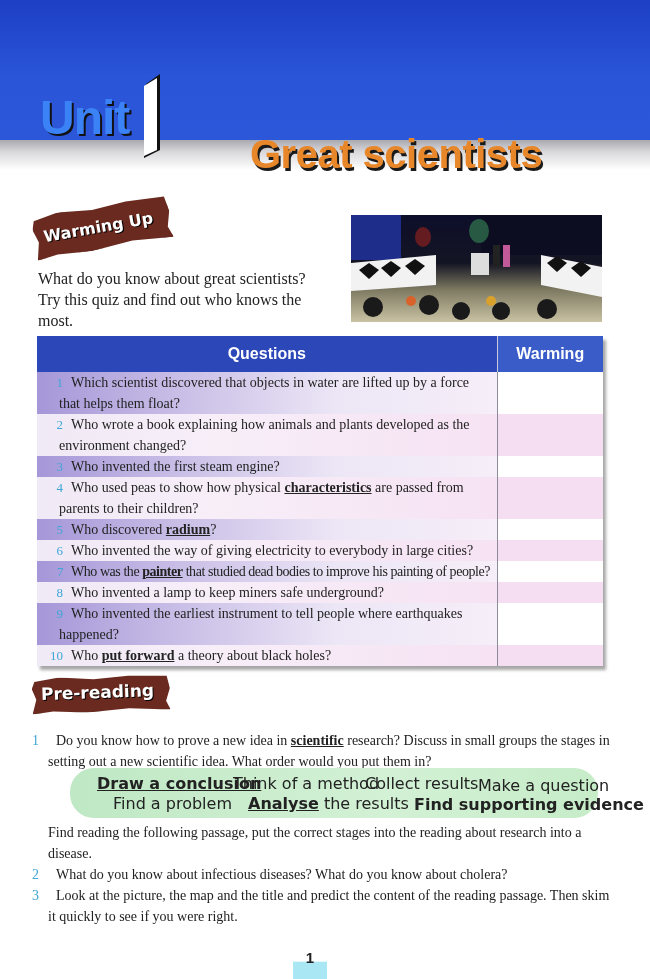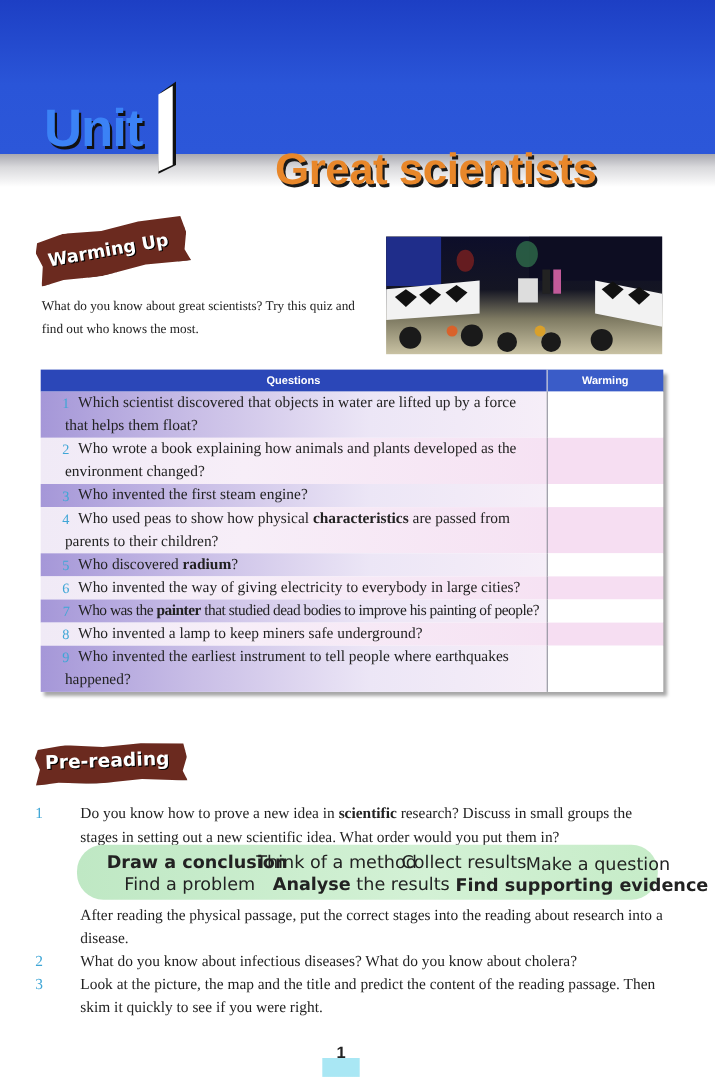--- a/index.html
+++ b/index.html
@@ -47,61 +47,61 @@
     transform: rotate(-10deg); font-size: 16px; padding: 12px 0 0 10px;
   }
   .ribbon-prereading {
     left: 32px; top: 676px; width: 138px; height: 36px;
     font-size: 17px; padding: 6px 0 0 9px;
     transform: rotate(-2deg);
   }
 
   .intro {
     position: absolute; left: 38px; top: 268px; width: 290px;
-    font-size: 12px; line-height: 21px;
+    font-size: 16px; line-height: 21px;
   }
 
   .photo {
     position: absolute; left: 351px; top: 215px; width: 251px; height: 107px;
     background: linear-gradient(180deg, #0d0e2a 0%, #141523 45%, #7e7a62 70%, #c9c2a3 100%);
     overflow: hidden;
   }
 
   
   .quiz {
     position: absolute; left: 37px; top: 336px; width: 566px;
     box-shadow: 3px 4px 3px rgba(0,0,0,.35);
     border-collapse: collapse;
   }
   .quiz th {
     background: #2b47b8; color: #fff;
-    font-family: "Liberation Sans", sans-serif; font-weight: bold; font-size: 10px;
-    height: 20px; 
+    font-family: "Liberation Sans", sans-serif; font-weight: bold; font-size: 16px;
+    height: 36px; 
   }
   .quiz th.ans { width: 106px; background: #3a5cc8; border-left: 1px solid #c8c8d8; }
   .quiz td { font-size: 14px; line-height: 21px; vertical-align: top; padding: 0; }
   .quiz td.q { padding: 0 6px 0 0; }
   .quiz td.a { border-left: 1px solid #8c8c98; width: 106px; }
   .row-dark td.q { background: linear-gradient(90deg, #a597d8 0%, #c8bde6 30%, #ece6f6 65%, #f6eef8 100%); }
   .row-dark td.a { background: #fff; }
   .row-light td.q { background: linear-gradient(90deg, #f0eaf6 0%, #f7eef8 40%, #f6e2f3 100%); }
   .row-light td.a { background: #f6def2; }
   .num {
     display: inline-block; width: 34px; text-align: right; padding-right: 8px;
     color: #3fa6d6; font-size: 13px; float: left;
   }
   .qtext { display: block; margin-left: 22px; }
-  b { font-weight: bold; }
+  b { font-weight: bold; text-decoration: underline; }
 
   
   .pre {
     position: absolute; left: 32px; width: 580px; font-size: 14px; line-height: 21px;
   }
   .pre .pn { display: inline-block; width: 24px; color: #3fa6d6; float: left; }
-  .pre .pt { display: block; margin-left: 41px; }
+  .pre .pt { display: block; margin-left: 16px; }
 
   .stages {
     position: absolute; left: 70px; top: 768px; width: 528px; height: 50px;
     background: #c8eccb; border-radius: 24px;
     background: linear-gradient(90deg, #bfe8c4 0%, #d3f1d5 60%, #c6ecc8 100%);
     font-family: "DejaVu Sans", sans-serif; font-size: 16px; color: #222;
   }
   .stage { position: absolute; white-space: nowrap; }
 
   .page-num {
@@ -220,20 +220,27 @@
         </td>
       <td class="a"></td>
     </tr>
     <tr class="row-dark">
       <td class="q">
           <span class="num">9</span>
           <span class="qtext"><span>Who invented the earliest instrument to tell people where earthquakes happened?</span></span>
         </td>
       <td class="a"></td>
     </tr>
+    <tr class="row-light">
+      <td class="q">
+          <span class="num">10</span>
+          <span class="qtext"><span>Who </span><b>put forward</b><span> a theory about black holes?</span></span>
+        </td>
+      <td class="a"></td>
+    </tr>
   </tbody>
 </table>
 
 <div class="ribbon ribbon-prereading">Pre-reading</div>
 
 <div class="pre" style="top:730px;">
   <span class="pn">1</span>
   <span class="pt"><span>Do you know how to prove a new idea in </span><b>scientific</b><span> research? Discuss in small groups the stages in setting out a new scientific idea. What order would you put them in?</span></span>
 </div>
 
@@ -241,21 +248,21 @@
   <span class="stage" style="left:27px;top:6px;"><b>Draw a conclusion</b><span></span></span>
   <span class="stage" style="left:163px;top:6px;"><span>Think of a method</span></span>
   <span class="stage" style="left:295px;top:6px;"><span>Collect results</span></span>
   <span class="stage" style="left:408px;top:8px;"><span>Make a question</span></span>
   <span class="stage" style="left:43px;top:26px;"><span>Find a problem</span></span>
   <span class="stage" style="left:178px;top:26px;"><b>Analyse</b><span> the results</span></span>
   <span class="stage" style="left:344px;top:27px;font-weight:bold;"><span>Find supporting evidence</span></span>
 </div>
 
 <div class="pre" style="top:822px;">
-  <span class="pt">After reading the physical passage, put the correct stages into the reading about research into a disease.</span>
+  <span class="pt">Find reading the following passage, put the correct stages into the reading about research into a disease.</span>
 </div>
 
 <div class="pre" style="top:864px;">
   <span class="pn">2</span>
   <span class="pt">What do you know about infectious diseases? What do you know about cholera?</span>
 </div>
 
 <div class="pre" style="top:885px;">
   <span class="pn">3</span>
   <span class="pt">Look at the picture, the map and the title and predict the content of the reading passage. Then skim it quickly to see if you were right.</span>

